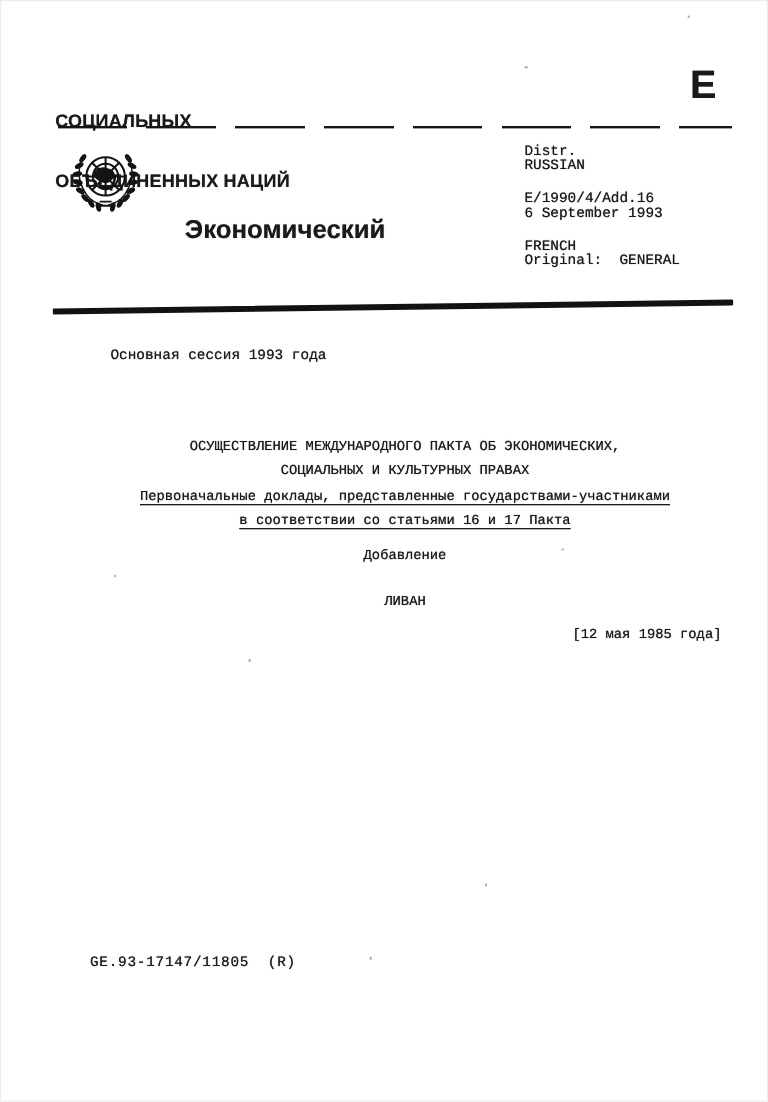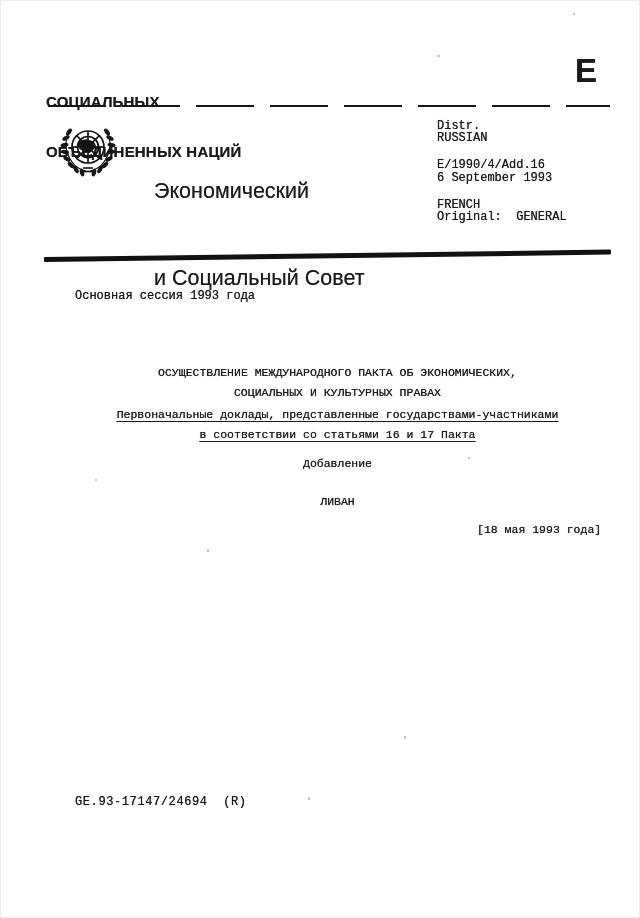--- a/index.html
+++ b/index.html
@@ -32,21 +32,21 @@
   }
   .rule-dashed {
     left: 48px; top: 105px; width: 562px; height: 2px;
     background: repeating-linear-gradient(90deg,
       #161616 0px, #161616 58px,
       rgba(22,22,22,0) 58px, rgba(22,22,22,0) 74px);
   }
   .emblem { left: 52px; top: 116px; width: 72px; height: 72px; }
   .council-name {
     left: 154px; top: 119px;
-    font-size: 21.5px; font-weight: normal; line-height: 29px;
+    font-size: 21.5px; font-weight: bold; line-height: 29px;
     text-shadow: 0 0 0.6px rgba(26,26,26,0.7);
     white-space: pre;
   }
 
   .mono {
     font-family: "Liberation Mono", "DejaVu Sans Mono", monospace;
     font-size: 12px; line-height: 13px;
     text-shadow: 0 0 0.7px rgba(26,26,26,0.85);
     white-space: pre;
   }
@@ -123,46 +123,45 @@
       </g>
       <g stroke="#141414" stroke-width="1.6" fill="none">
         <path d="M31 52 h10"></path>
         <path d="M29 55.5 h14"></path>
       </g>
     </svg>
   </div>
 
   <div class="abs council-name">
     <div>Экономический</div>
-    <div>и Социальный Совет</div>
   </div>
 
   <div class="abs mono info-line" style="top:120px">Distr.</div>
   <div class="abs mono info-line" style="top:132px">RUSSIAN</div>
   <div class="abs mono info-line" style="top:159px">E/1990/4/Add.16</div>
   <div class="abs mono info-line" style="top:172px">6 September 1993</div>
   <div class="abs mono info-line" style="top:199px">FRENCH</div>
   <div class="abs mono info-line" style="top:211px">Original:  GENERAL</div>
 
   <div class="abs rule-thick"></div>
 
-  <div class="abs mono" style="left:75px; top:290px">Основная сессия 1993 года</div>
+  <div class="abs mono" style="left:92px; top:290px">Основная сессия 1993 года</div>
 
   <div class="abs mono sm center-line" style="top:366px">ОСУЩЕСТВЛЕНИЕ МЕЖДУНАРОДНОГО ПАКТА ОБ ЭКОНОМИЧЕСКИХ,</div>
   <div class="abs mono sm center-line" style="top:386px">СОЦИАЛЬНЫХ И КУЛЬТУРНЫХ ПРАВАХ</div>
 
   <div class="abs mono sm center-line u" style="top:408px">Первоначальные доклады, представленные государствами-участниками</div>
   <div class="abs mono sm center-line u" style="top:428px">в соответствии со статьями 16 и 17 Пакта</div>
 
   <div class="abs mono sm center-line" style="top:457px">Добавление</div>
   <div class="abs mono sm center-line" style="top:495px">ЛИВАН</div>
 
-  <div class="abs mono sm" style="left:477px; top:523px">[18 мая 1993 года]</div>
+  <div class="abs mono sm" style="left:477px; top:523px">[12 мая 1985 года]</div>
 
-  <div class="abs mono" style="left:75px; top:796px; letter-spacing:0.6px">GE.93-17147/24694  (R)</div>
+  <div class="abs mono" style="left:75px; top:796px; letter-spacing:0.6px">GE.93-17147/11805  (R)</div>
 
   <div class="speck" style="left:437px; top:55px;  width:3px; height:2px"></div>
   <div class="speck" style="left:573px; top:13px;  width:2px; height:2px"></div>
   <div class="speck" style="left:468px; top:457px; width:2px; height:2px"></div>
   <div class="speck" style="left:95px;  top:479px; width:2px; height:2px"></div>
   <div class="speck" style="left:207px; top:549px; width:2px; height:3px"></div>
   <div class="speck" style="left:404px; top:736px; width:2px; height:3px"></div>
   <div class="speck" style="left:308px; top:797px; width:2px; height:3px"></div>
 
 </div>

